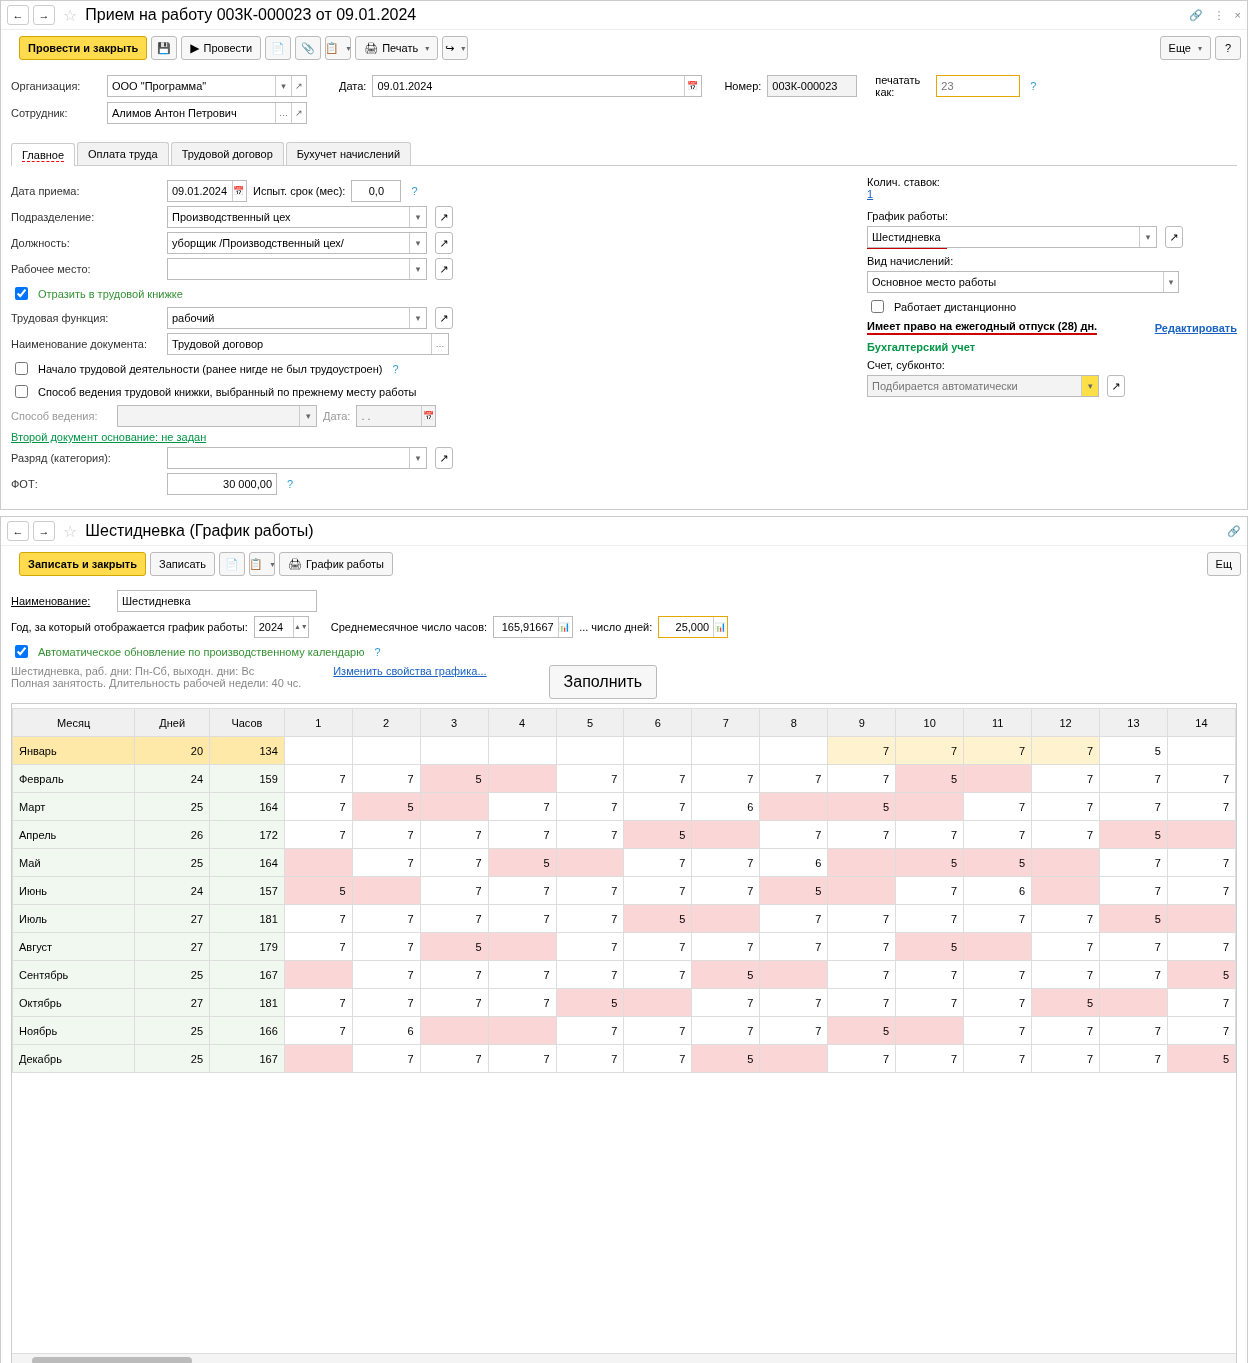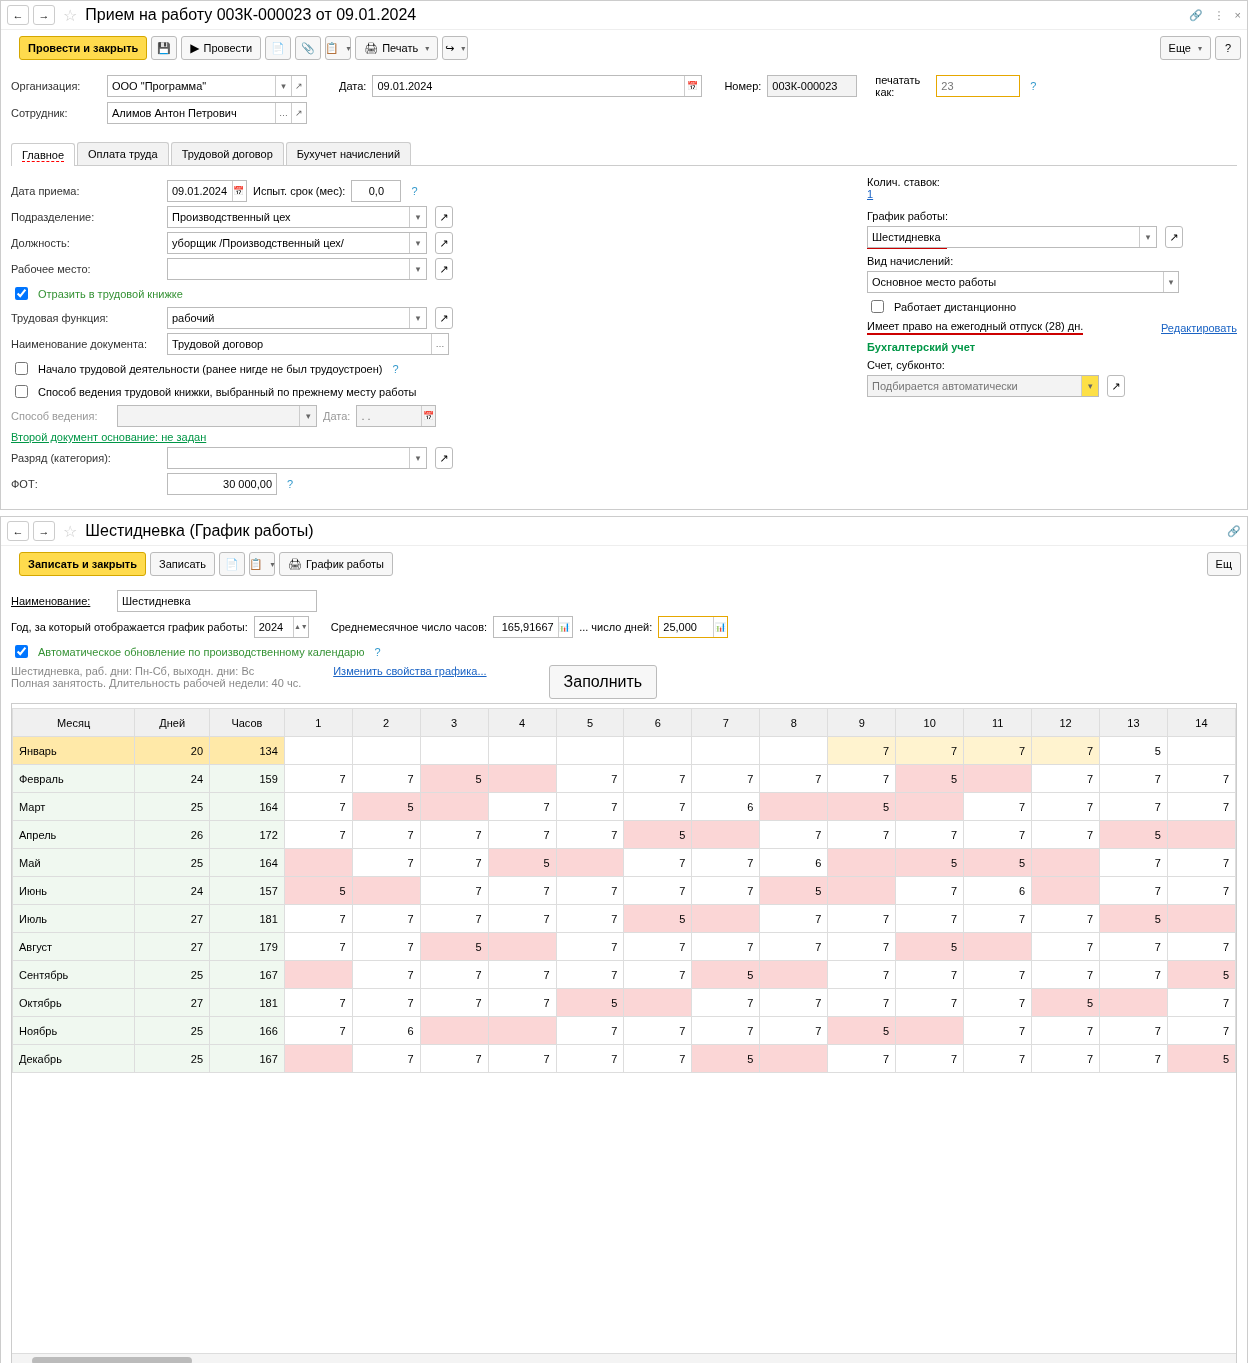--- a/index.html
+++ b/index.html
@@ -248,21 +248,21 @@
       <div class="form-row">
         <div class="input-wrap" style="width:312px;gap:40px;">
             <input value="Основное место работы" style="">
             <span class="input-btn">▾</span>
           </div>
       </div>
       <div class="form-row">
         <input type="checkbox" class="checkbox" style="">
         <span>Работает дистанционно</span>
       </div>
-      <div class="form-row" style="justify-content:space-between;">
+      <div class="form-row" style="justify-content:space-between;font-weight:bold;">
         <span class="red-under">Имеет право на ежегодный отпуск (28) дн.</span>
         <span class="link-blue">Редактировать</span>
       </div>
       <div class="section-title">Бухгалтерский учет</div>
       <div>Счет, субконто:</div>
       <div class="form-row">
         <div class="input-wrap" style="width:232px;background:#fde047;">
             <input style="background: rgb(243, 243, 243);" placeholder="Подбирается автоматически">
             <span class="input-btn">▾</span>
           </div>
@@ -303,21 +303,21 @@
           <span class="input-btn" style="font-size:7px; line-height:8px; flex-direction:column;">▲▼</span>
         </div>
       <span style="width:10px;"></span>
       <span>Среднемесячное число часов:</span>
       <div class="input-wrap" style="width:80px;">
           <input style="text-align: right;" value="165,91667">
           <span class="input-btn">📊</span>
         </div>
       <span>... число дней:</span>
       <div class="input-wrap hl-orange" style="width:70px;">
-          <input style="" value="25,000">
+          <input style="text-align: right;" value="25,000">
           <span class="input-btn">📊</span>
         </div>
     </div>
     <div class="form-row">
       <input type="checkbox" checked="" class="checkbox" style="">
       <span class="green-lbl">Автоматическое обновление по производственному календарю</span>
       <span class="q">?</span>
     </div>
     <div class="form-row" style="align-items:flex-start;">
       <div style="color:#888;">

